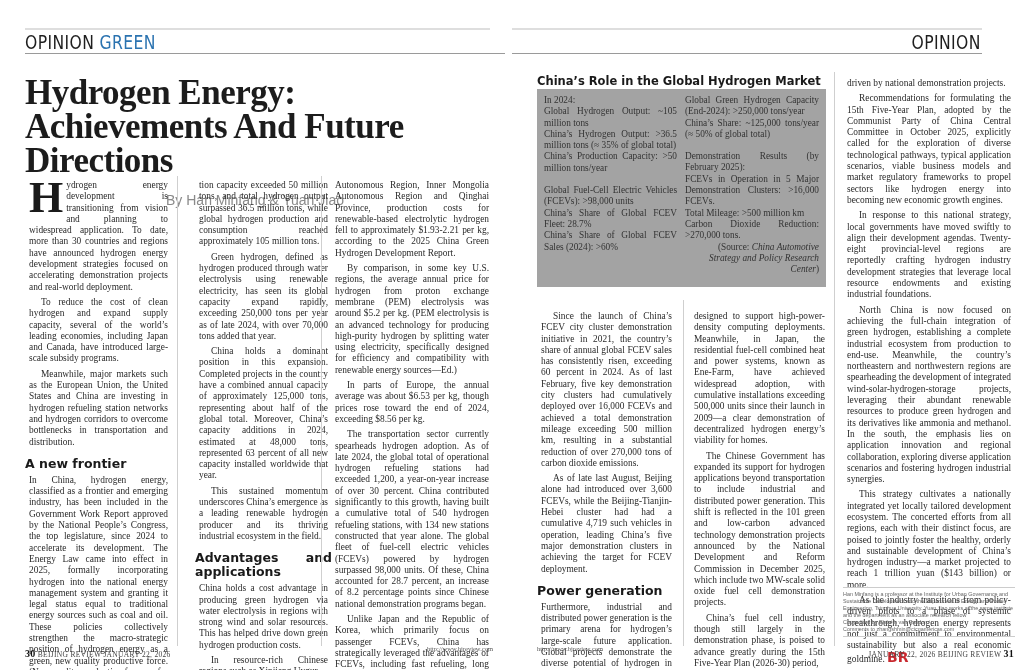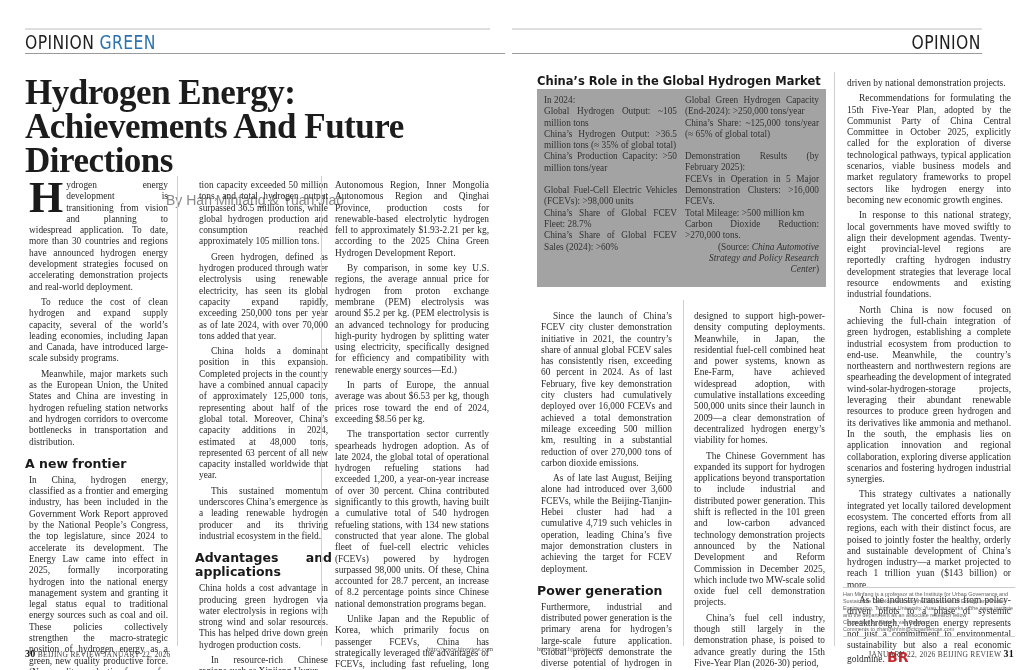--- a/index.html
+++ b/index.html
@@ -91,21 +91,21 @@
       <div>China’s Hydrogen Output: &gt;36.5 million tons (≈ 35% of global total)</div>
       <div>China’s Production Capacity: &gt;50 million tons/year</div>
       <div class="gap"></div>
       <div>Global Fuel-Cell Electric Vehicles (FCEVs): &gt;98,000 units</div>
       <div>China’s Share of Global FCEV Fleet: 28.7%</div>
       <div>China’s Share of Global FCEV Sales (2024): &gt;60%</div>
     </div>
   <div class="bc" id="box-right" style="left:148px;width:134px;">
     <div id="box-right-items">
         <div>Global Green Hydrogen Capacity (End-2024): &gt;250,000 tons/year</div>
-        <div>China’s Share: ~125,000 tons/year (≈ 65% of global total)</div>
+        <div>China’s Share: ~125,000 tons/year (≈ 50% of global total)</div>
         <div class="gap"></div>
         <div>Demonstration Results (by February 2025):</div>
         <div>FCEVs in Operation in 5 Major Demonstration Clusters: &gt;16,000 FCEVs.</div>
         <div>Total Mileage: &gt;500 million km</div>
         <div>Carbon Dioxide Reduction: &gt;270,000 tons.</div>
       </div>
     <div class="src"><span>(Source: </span><i>China Automotive Strategy and Policy Research Center</i><span>)</span></div>
   </div>
 </div>
 

